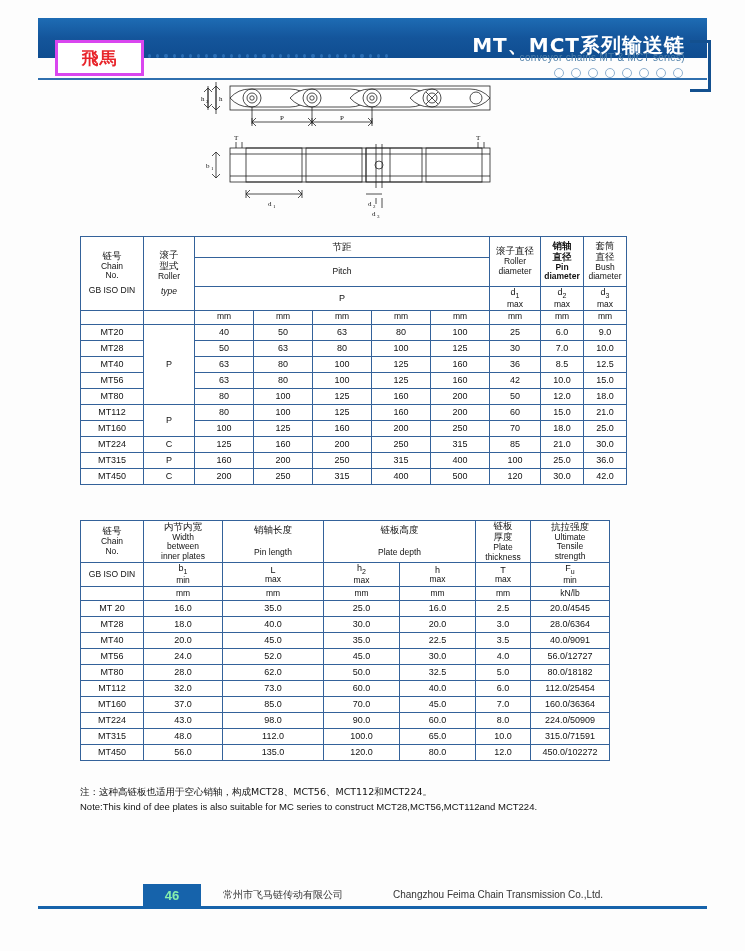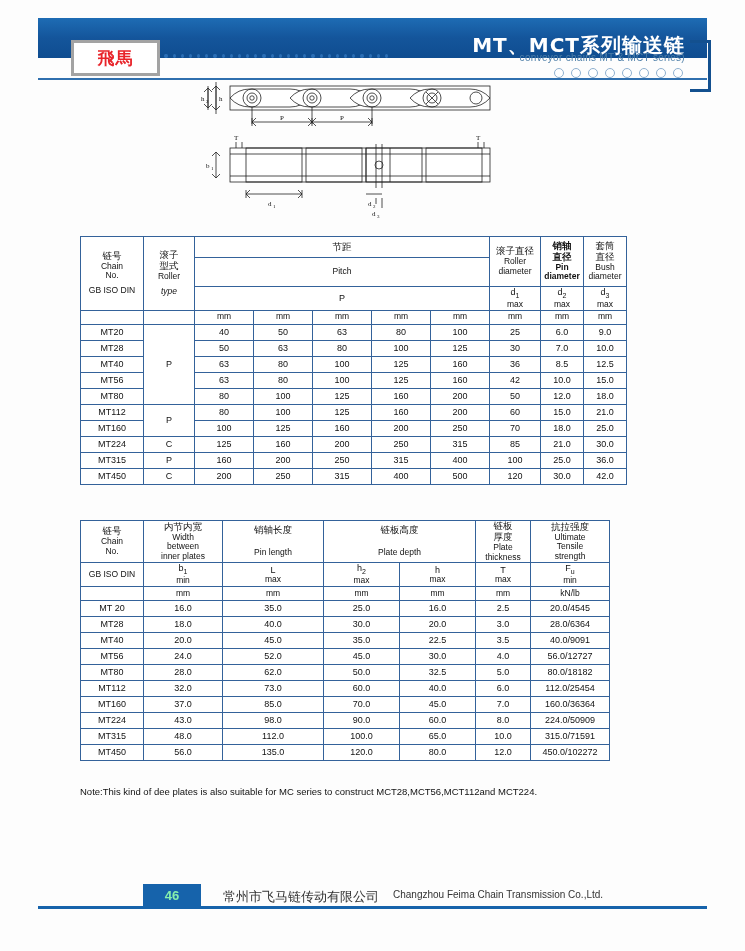--- a/index.html
+++ b/index.html
@@ -19,24 +19,23 @@
   .header{
     position:absolute;left:0;top:18px;width:745px;height:52px;
   }
   .header-bar{
     position:absolute;left:38px;top:0;width:669px;height:40px;
     background:#1663ab;
     background:linear-gradient(180deg,#1e6cb4 0%,#14559b 50%,#0f4d90 100%);
   }
   .logo-box{
     position:absolute;left:55px;top:22px;width:83px;height:30px;
-    background:#ffffff;border:3px solid #a3a3a3;
+    background:#ffffff;border:3px solid #d946ef;
     display:flex;align-items:center;justify-content:center;
     z-index:5;
-    margin-left:16px;
   }
   .logo-text{
     color:#e8242a;font-size:17px;font-weight:bold;letter-spacing:1px;
     font-family:"DejaVu Sans", sans-serif;
   }
   .dots{
     position:absolute;left:148px;top:33px;width:240px;height:10px;
     display:flex;align-items:center;gap:5px;
   }
   .dots i{display:block;width:4px;height:4px;border-radius:50%;background:#2c6fb5;}
@@ -114,21 +113,21 @@
   }
   .footer-line{
     position:absolute;left:0;top:22px;width:669px;height:3px;background:#1663ab;
   }
   .page-num-box{
     position:absolute;left:105px;top:0;width:58px;height:22px;background:#1663ab;
     color:#86efac;display:flex;align-items:center;justify-content:center;
     font-size:13px;font-weight:bold;
   }
   .footer-cn{
-    position:absolute;left:185px;top:4px;font-size:13px;color:#333;
+    position:absolute;left:185px;top:4px;font-size:10px;color:#333;
     font-family:"DejaVu Sans",sans-serif;
   }
   .footer-en{
     position:absolute;left:355px;top:5px;font-size:10px;color:#333;
   }
 </style>
 </head>
 <body>
 
 <div class="page">
@@ -599,20 +598,21 @@
           <td class="dataCell">120.0</td>
           <td class="dataCell">80.0</td>
           <td class="dataCell">12.0</td>
           <td class="dataCell">450.0/102272</td>
         </tr>
       </tbody>
     </table>
   </div>
 
   <div class="notes">
+    <div class="cn">注：这种高链板也适用于空心销轴，构成MCT28、MCT56、MCT112和MCT224。</div>
     <div>Note:This kind of dee plates is also suitable for MC series to construct MCT28,MCT56,MCT112and MCT224.</div>
   </div>
 
   <div class="footer">
     <div class="footer-line"></div>
     <div class="page-num-box">46</div>
     <div class="footer-cn">常州市飞马链传动有限公司</div>
     <div class="footer-en">Changzhou Feima Chain Transmission Co.,Ltd.</div>
   </div>
 

